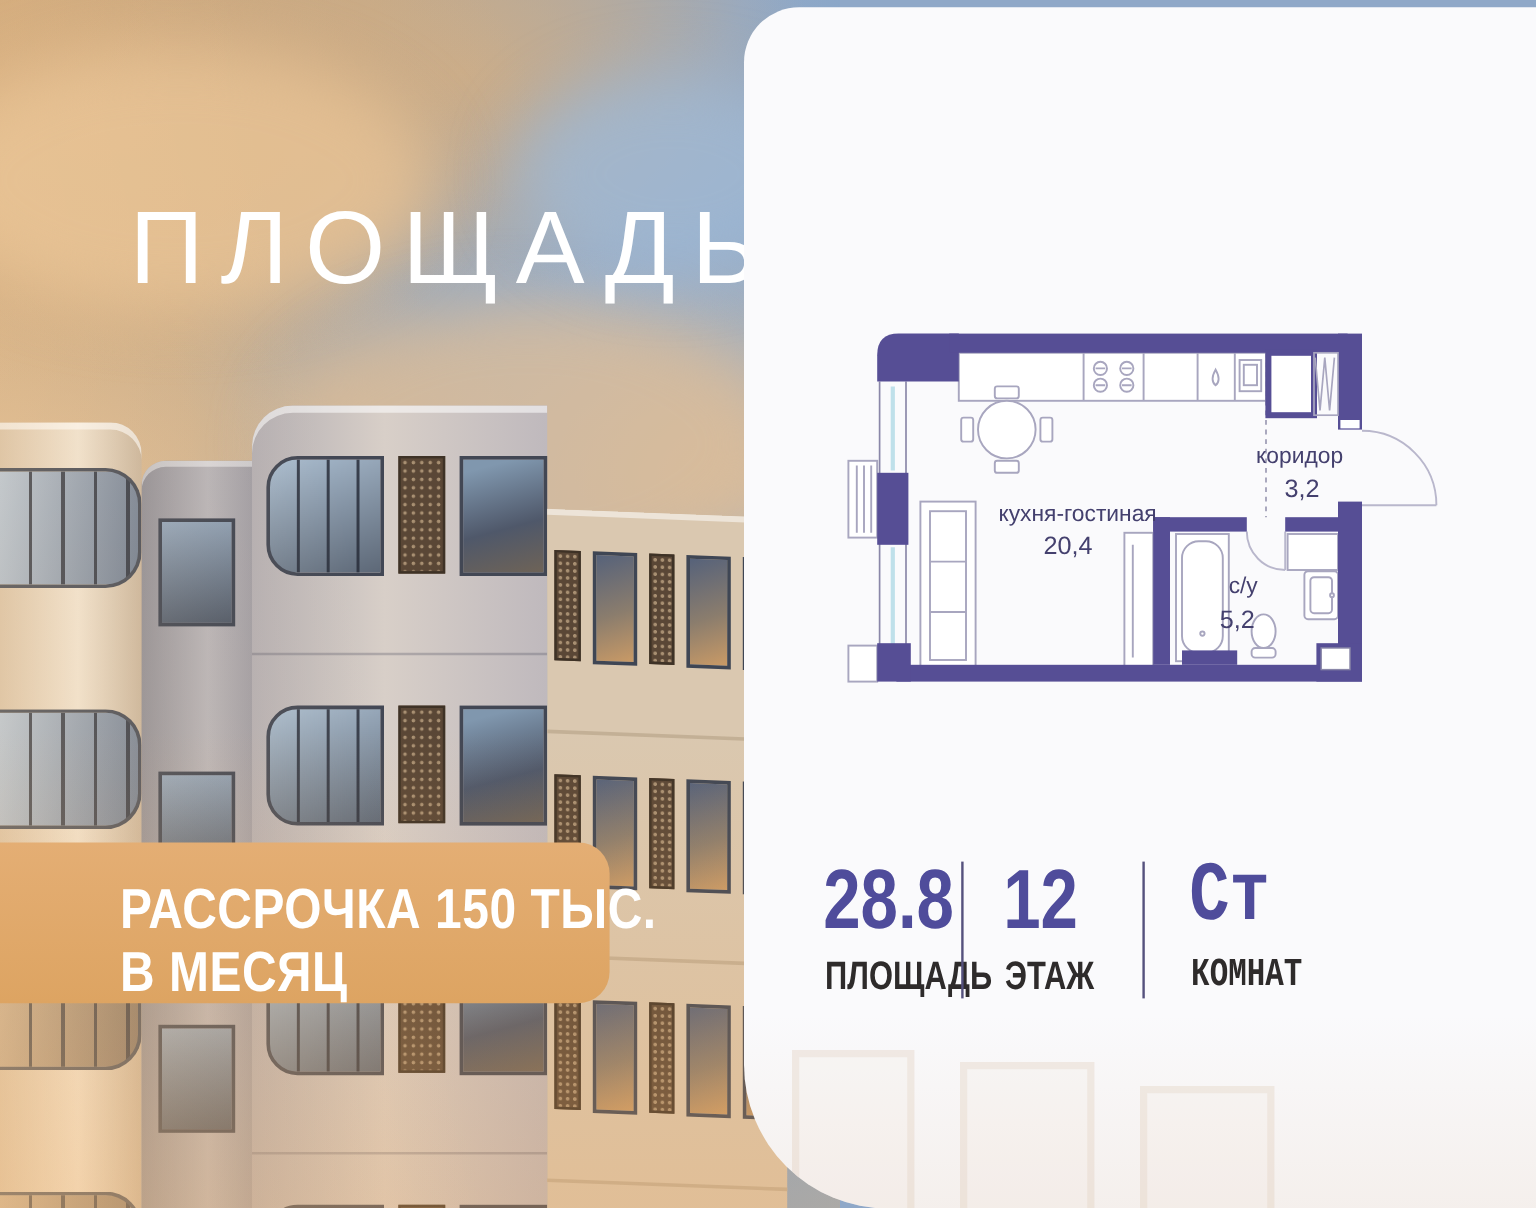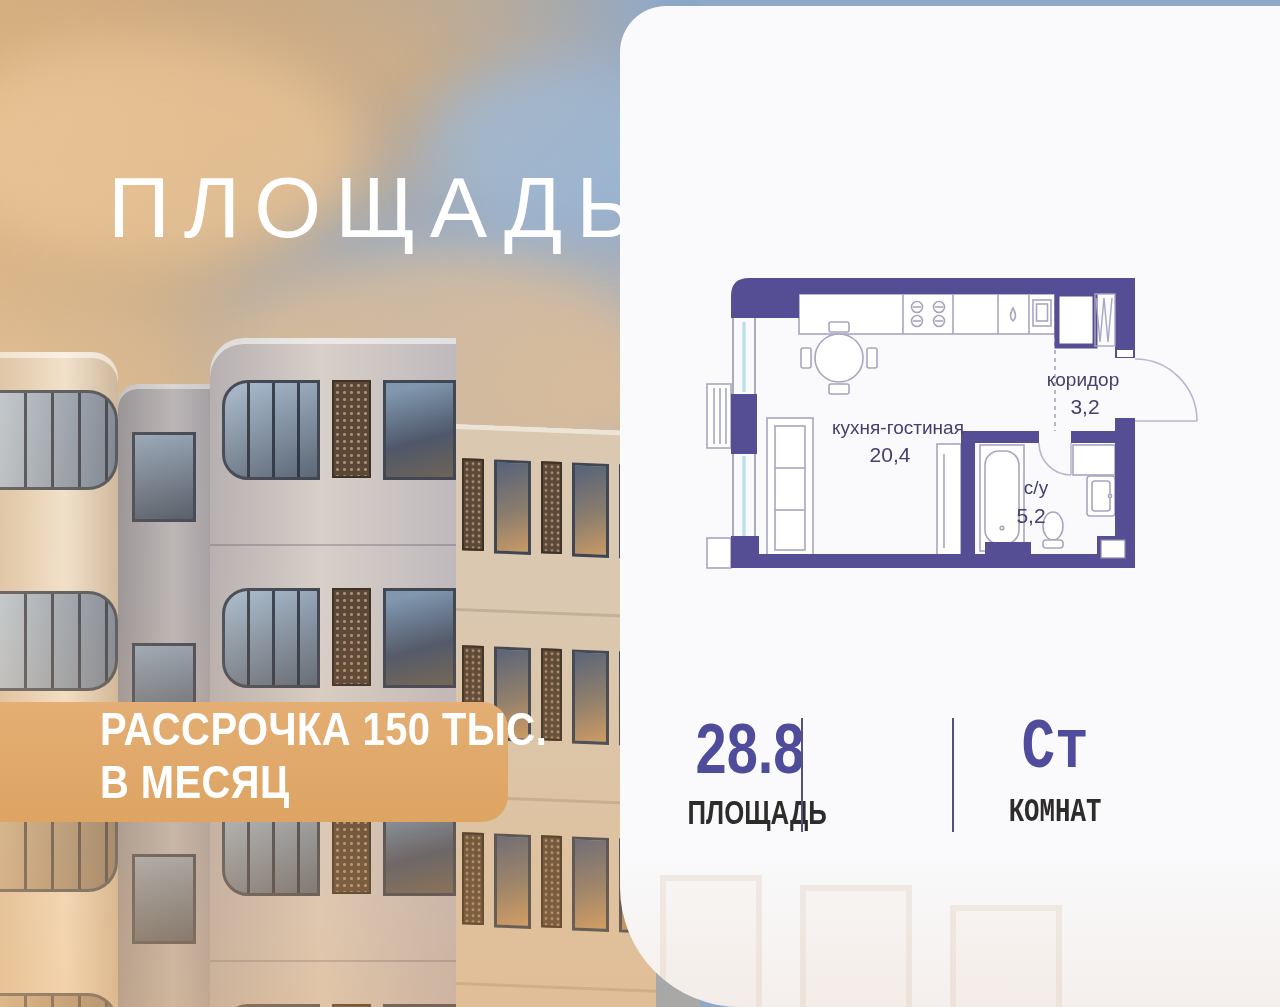--- a/index.html
+++ b/index.html
@@ -64,41 +64,41 @@
     background-image:radial-gradient(rgba(232,203,163,.55) 1.2px, rgba(0,0,0,0) 1.8px);
     background-size:6px 6px;border:2px solid #3e3226;}
   .warm-glow{position:absolute;left:0;bottom:0;width:700px;height:400px;pointer-events:none;
     background:linear-gradient(to top, rgba(240,168,92,.30), rgba(240,168,92,0));}
   .side-light{position:absolute;inset:0;pointer-events:none;
     background:linear-gradient(78deg, rgba(255,214,158,.28), rgba(255,214,158,0) 45%);}
   
   .logo{position:absolute;left:108px;top:164px;width:480px;color:#fff;
     font-size:86px;font-weight:400;letter-spacing:14px;line-height:1;}
   
-  .banner{position:absolute;left:0;top:702px;width:508px;height:120px;
+  .banner{position:absolute;left:0;top:702px;width:508px;height:134px;
     background:linear-gradient(180deg,#e4ae74,#dda462);
     border-radius:0 26px 26px 0;color:#fff;
-    display:flex;flex-direction:column;justify-content:flex-start;
+    display:flex;flex-direction:column;justify-content:flex-end;
     padding-left:100px;box-sizing:border-box;}
   .banner .ln{font-size:47px;font-weight:bold;line-height:1.13;letter-spacing:.5px;
     transform:scaleX(.85);transform-origin:left center;white-space:nowrap;}
   
   .card{position:absolute;left:620px;top:6px;width:660px;height:1001px;
     background:#fafafc;border-radius:46px 0 0 120px;overflow:hidden;}
   .ghost{position:absolute;left:0;bottom:0;width:660px;height:190px;pointer-events:none;
     background:
       linear-gradient(0deg, rgba(222,196,172,.20), rgba(222,196,172,0) 85%);}
   .ghost .gw{position:absolute;border:6px solid rgba(205,172,142,.16);background:rgba(235,220,205,.12);}
   
   .plan{position:absolute;left:703px;top:266px;width:500px;height:315px;}
   .plan text{font-family:"Liberation Sans",sans-serif;fill:#44406e;}
   .room-name{font-size:19px;}
   .room-area{font-size:21px;}
   
-  .stat{position:absolute;width:160px;text-align:center;}
+  .stat{position:absolute;width:160px;text-align:left;}
   .stat .val{color:#4f4c9b;font-size:70px;font-weight:bold;line-height:1;
     transform:scaleX(.8);transform-origin:center;}
   .stat .lab{margin-top:12px;color:#2e2b2b;font-size:33px;font-weight:bold;line-height:1;
     transform:scaleX(.78);transform-origin:center;white-space:nowrap;}
   .stat1{left:670px;top:714px;} .stat2{left:820px;top:714px;} .stat3{left:975px;top:714px;font-family:Liberation Mono, monospace;}
   .divider{position:absolute;top:718px;width:2px;height:114px;background:#55517d;}
   .div1{left:801px;} .div2{left:952px;}
 </style>
 </head>
 <body>
@@ -333,19 +333,23 @@
       <text class="room-name" x="333" y="228">с/у</text>
       <text class="room-area" x="328" y="257">5,2</text>
     </g>
   </svg>
 
   <div class="stat stat1">
     <div class="val">28.8</div>
     <div class="lab">ПЛОЩАДЬ</div>
   </div>
   <div class="divider div1"></div>
+  <div class="stat stat2">
+    <div class="val">12</div>
+    <div class="lab">ЭТАЖ</div>
+  </div>
   <div class="divider div2"></div>
   <div class="stat stat3">
     <div class="val">Ст</div>
     <div class="lab">КОМНАТ</div>
   </div>
 
 </div>
 
 </body></html>

